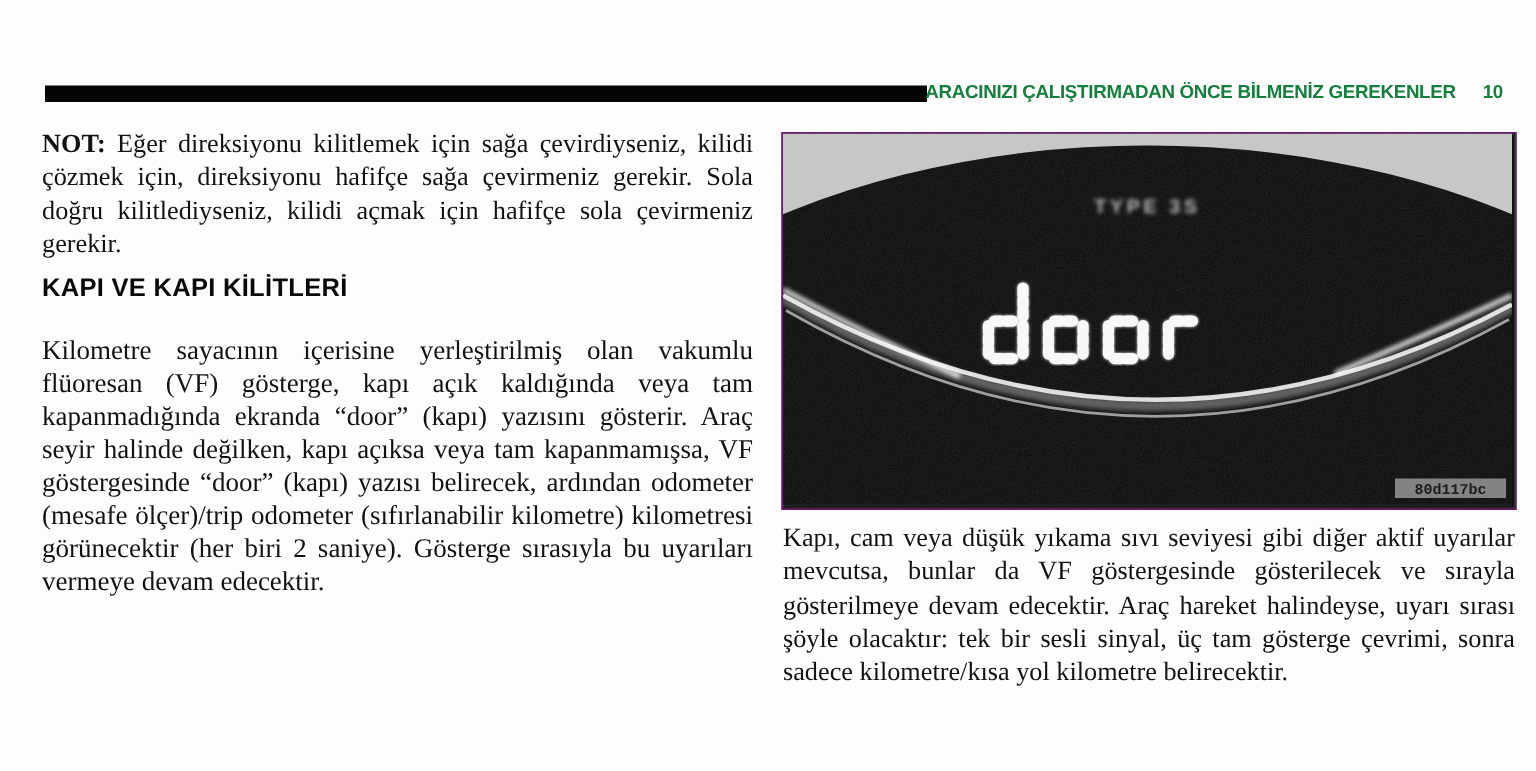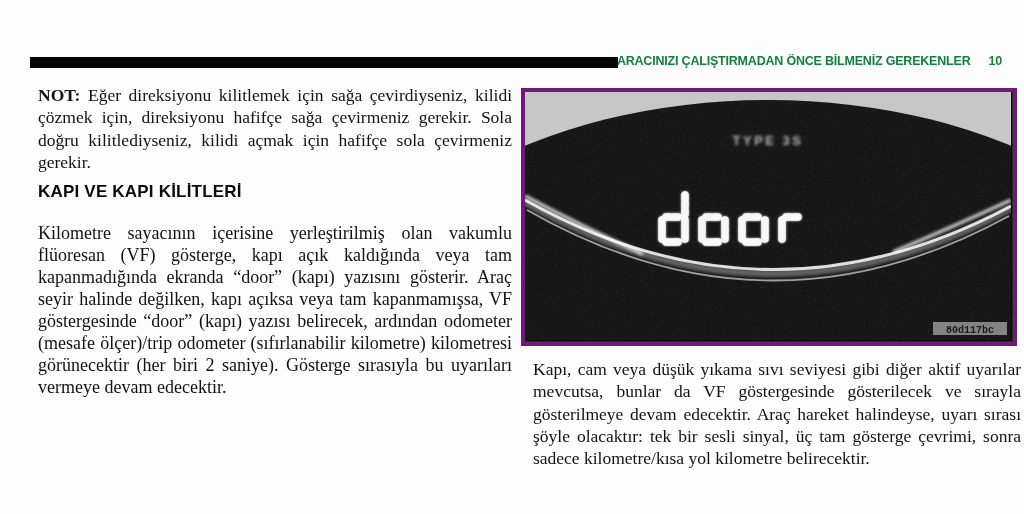--- a/index.html
+++ b/index.html
@@ -20,41 +20,41 @@
   }
   .header-text{
     position:absolute;top:54px;right:22px;width:380px;
     display:flex;justify-content:flex-end;align-items:baseline;gap:18px;
     font-family:"Liberation Sans", sans-serif;
     font-weight:bold;font-size:12.5px;letter-spacing:-0.2px;
     color:#15803d;white-space:nowrap;
   }
   
   .left-col{
-    position:absolute;left:38px;top:84px;width:474px;
+    position:absolute;left:28px;top:84px;width:474px;
   }
   .note-para{
     font-size:17.5px;line-height:22.3px;text-align:justify;
     color:#121212;
   }
   .note-label{font-weight:bold;}
   .section-heading{
     margin-top:9px;margin-bottom:21px;
     font-family:"Liberation Sans", sans-serif;
     font-weight:bold;font-size:17px;letter-spacing:0.2px;
     color:#0a0a0a;
   }
   .section-body{
     font-size:18px;line-height:21.9px;text-align:justify;
     color:#121212;
   }
   
   .figure-frame{
     position:absolute;left:521px;top:88px;width:488px;height:250px;
-    background:#0b0b0b;border:4px solid #701a75;
+    background:#0b0b0b;border:1px solid #701a75;
     box-shadow:0 0 0 1px #2a2a2a inset;
   }
   .figure-frame svg{display:block;}
   
   .caption-para{
     position:absolute;left:521px;top:346px;width:488px;
     font-size:17.5px;line-height:22.3px;text-align:justify;
     color:#121212;
   }
 </style>
@@ -140,15 +140,15 @@
         <path d="M 368 160 Q 430 134 486 108" fill="none" stroke="#ffffff" stroke-width="3.5" opacity="0.8" filter="url(#soft)"></path>
       </g>
 
       <g>
         <rect x="408" y="230" width="74" height="13" fill="#8f8f8f" opacity="0.9"></rect>
         <text x="445" y="240.5" text-anchor="middle" font-family="Liberation Mono, monospace" font-size="10" font-weight="bold" fill="#1c1c1c">80d117bc</text>
       </g>
     </svg>
   </div>
 
-  <p class="caption-para" style="margin:12px;">Kapı, cam veya düşük yıkama sıvı seviyesi gibi diğer aktif uyarılar mevcutsa, bunlar da VF göstergesinde gösterilecek ve sırayla gösterilmeye devam edecektir. Araç hareket halindeyse, uyarı sırası şöyle olacaktır: tek bir sesli sinyal, üç tam gösterge çevrimi, sonra sadece kilometre/kısa yol kilometre belirecektir.</p>
+  <p class="caption-para" style="margin:1px;">Kapı, cam veya düşük yıkama sıvı seviyesi gibi diğer aktif uyarılar mevcutsa, bunlar da VF göstergesinde gösterilecek ve sırayla gösterilmeye devam edecektir. Araç hareket halindeyse, uyarı sırası şöyle olacaktır: tek bir sesli sinyal, üç tam gösterge çevrimi, sonra sadece kilometre/kısa yol kilometre belirecektir.</p>
 
 </div>
 
 </body></html>

